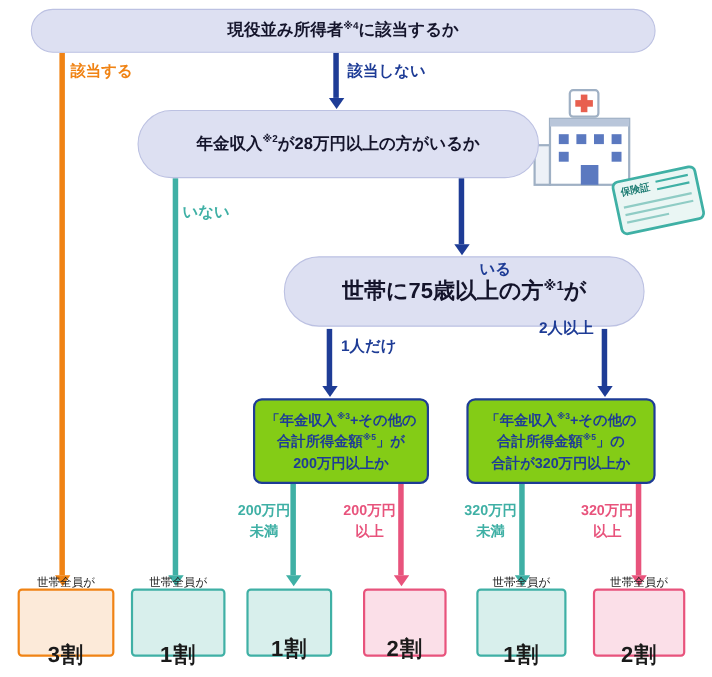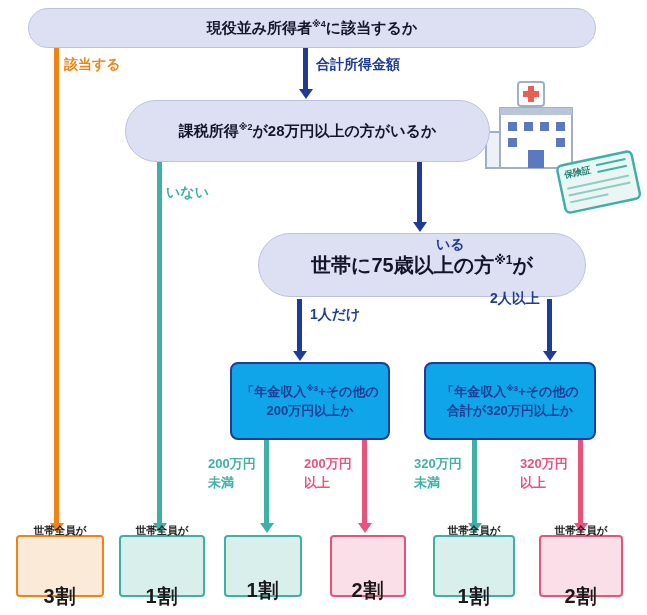--- a/index.html
+++ b/index.html
@@ -10,58 +10,58 @@
   }
   body { font-family:"Liberation Sans","DejaVu Sans",sans-serif; background:#fff; }
   .canvas { position:relative; width:647px; height:615px; background:#fff; overflow:hidden; }
 
   .pill { position:absolute; background:var(--pill_bg); border:1px solid var(--pill_border);
           border-radius:999px; display:flex; flex-direction:column; justify-content:center;
           align-items:center; text-align:center; font-weight:bold; color:#14142b; z-index:2; }
   .pill .ln { line-height:1.5; white-space:nowrap; }
   sup { font-size:0.6em; }
 
-  .rect { position:absolute; background:#0ea5e9; border:2px solid var(--navy); border-radius:8px;
+  .rect { position:absolute; background:#84cc16; border:2px solid var(--navy); border-radius:8px;
           display:flex; flex-direction:column; justify-content:center; align-items:center;
           font-weight:bold; color:var(--navy); font-size:13px; line-height:1.5;
           text-align:center; z-index:2; }
   .rect .ln { white-space:nowrap; }
 
   .arrow { position:absolute; width:5px; background:currentColor; z-index:1; }
   .arrow::after { content:""; position:absolute; top:100%; left:50%; transform:translateX(-50%);
                   border:7px solid transparent; border-top:10px solid currentColor; border-bottom:0; }
   .c-navy { color:var(--navy); } .c-teal { color:var(--teal); }
   .c-orange { color:var(--orange); } .c-pink { color:var(--pink); }
 
   .lbl { position:absolute; font-weight:bold; font-size:14px; white-space:nowrap; z-index:3; }
-  .money-label { position:absolute; width:64px; font-weight:bold;
+  .money-label { position:absolute; width:64px; text-align:center; font-weight:bold;
                  font-size:13px; line-height:1.45; z-index:3; }
 
   .result { position:absolute; top:535px; height:62px; border:2px solid; border-radius:4px;
             display:flex; flex-direction:column; justify-content:center; align-items:center; z-index:2; }
-  .result .cap { font-size:10.5px; font-weight:bold; color:#222; line-height:1.3; }
+  .result .cap { font-size:10.5px; font-weight:normal; color:#222; line-height:1.3; }
   .result .val { font-size:20px; font-weight:bold; color:#1a1a1a; letter-spacing:1px; line-height:1.2;margin-top:47px; }
   .variant-orange { border-color:var(--orange); background:var(--orange_bg); }
   .variant-teal   { border-color:var(--teal);   background:var(--teal_bg); }
   .variant-pink   { border-color:var(--pink);   background:var(--pink_bg); }
 
   .illus { position:absolute; z-index:0; }
   .card-wrap { transform:rotate(-12deg); z-index:1; }
 </style>
 </head>
 <body>
 
 <div class="canvas">
 
   <div class="pill" style="left:28px; top:8px; width:568px; height:40px; font-size:15px;">
     <div class="ln"><span>現役並み所得者</span><sup>※4</sup><span>に該当するか</span></div>
   </div>
 
   <div class="lbl c-orange" style="left:64px; top:56px;">該当する</div>
-  <div class="lbl c-navy" style="left:316px; top:56px;">合計所得金額</div>
+  <div class="lbl c-navy" style="left:316px; top:56px;">該当しない</div>
 
   <div class="arrow c-orange" style="left:54px; top:48px; height:475px;"></div>
   <div class="arrow c-navy" style="left:303px; top:48px; height:41px;"></div>
 
   <div class="illus" style="left:478px; top:80px;">
     <svg width="112" height="100" viewBox="0 0 112 100">
       <rect x="8" y="52" width="14" height="36" fill="#edf1f7" stroke="#9fb0c4" stroke-width="2"></rect>
       <rect x="40" y="2" width="26" height="24" rx="3" fill="#ffffff" stroke="#9fb0c4" stroke-width="2"></rect>
       <rect x="50" y="6" width="6" height="16" fill="#e8604f"></rect>
       <rect x="45" y="11" width="16" height="6" fill="#e8604f"></rect>
@@ -83,46 +83,48 @@
       <text x="11" y="21" font-size="9" font-weight="bold" fill="#1f7d74">保険証</text>
       <line x1="44" y1="15" x2="74" y2="15" stroke="#3fb0a5" stroke-width="2"></line>
       <line x1="44" y1="22" x2="74" y2="22" stroke="#3fb0a5" stroke-width="2"></line>
       <line x1="11" y1="32" x2="74" y2="32" stroke="#8fccc5" stroke-width="2"></line>
       <line x1="11" y1="39" x2="74" y2="39" stroke="#8fccc5" stroke-width="2"></line>
       <line x1="11" y1="46" x2="50" y2="46" stroke="#8fccc5" stroke-width="2"></line>
     </svg>
   </div>
 
   <div class="pill" style="left:125px; top:100px; width:365px; height:62px; font-size:15px;">
-    <div class="ln"><span>課税所得</span><sup>※2</sup><span>が28万円以上の方がいるか</span></div>
+    <div class="ln"><span>年金収入</span><sup>※2</sup><span>が28万円以上の方がいるか</span></div>
   </div>
 
   <div class="lbl c-teal" style="left:166px; top:184px;">いない</div>
   <div class="lbl c-navy" style="left:436px; top:188px;margin-top:48px;">いる</div>
 
   <div class="arrow c-teal" style="left:157px; top:162px; height:361px;"></div>
   <div class="arrow c-navy" style="left:417px; top:162px; height:60px;"></div>
 
   <div class="pill" style="left:258px; top:233px; width:328px; height:64px; font-size:20px;">
     <div class="ln"><span>世帯に75歳以上の方</span><sup>※1</sup><span>が</span></div>
   </div>
 
   <div class="lbl c-navy" style="left:310px; top:306px;">1人だけ</div>
   <div class="lbl c-navy" style="left:490px; top:290px;">2人以上</div>
 
   <div class="arrow c-navy" style="left:297px; top:299px; height:52px;"></div>
   <div class="arrow c-navy" style="left:547px; top:299px; height:52px;"></div>
 
   <div class="rect" style="left:230px; top:362px; width:160px; height:78px;">
     <div class="ln"><span>「年金収入</span><sup>※3</sup><span>+その他の</span></div>
+    <div class="ln"><span>合計所得金額</span><sup>※5</sup><span>」が</span></div>
     <div class="ln">200万円以上か</div>
   </div>
 
   <div class="rect" style="left:424px; top:362px; width:172px; height:78px;">
     <div class="ln"><span>「年金収入</span><sup>※3</sup><span>+その他の</span></div>
+    <div class="ln"><span>合計所得金額</span><sup>※5</sup><span>」の</span></div>
     <div class="ln">合計が320万円以上か</div>
   </div>
 
   <div class="money-label c-teal" style="left:208px; top:455px;">
     <div>200万円</div>
     <div>未満</div>
   </div>
   <div class="money-label c-pink" style="left:304px; top:455px;">
     <div>200万円</div>
     <div>以上</div>

